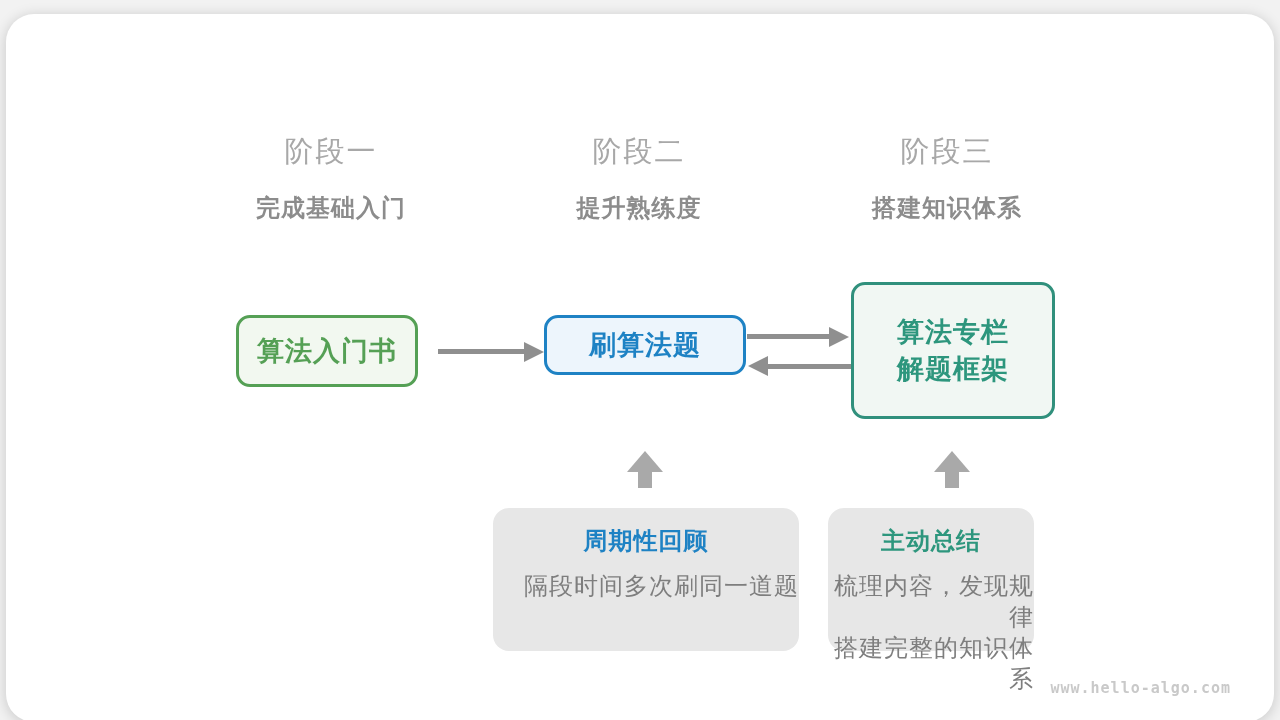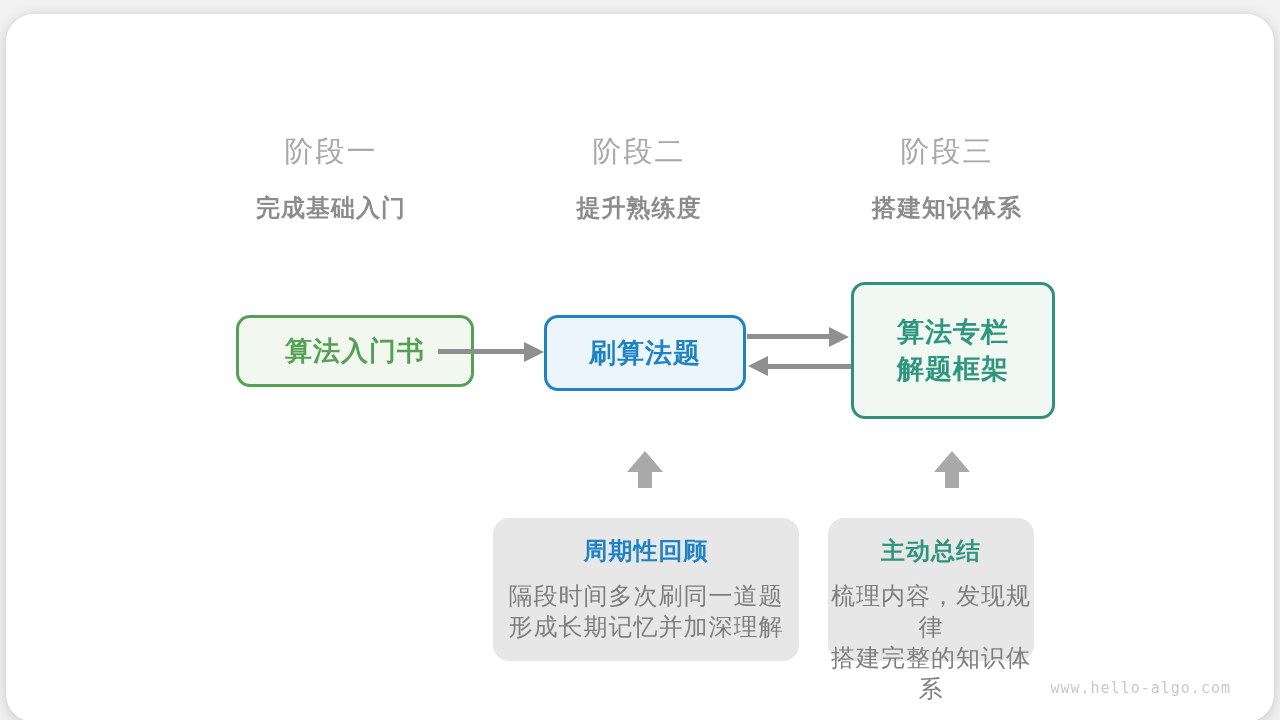--- a/index.html
+++ b/index.html
@@ -46,27 +46,27 @@
     border-radius: 14px;
     display: flex;
     flex-direction: column;
     align-items: center;
     justify-content: center;
     font-weight: 700;
     font-size: 27px;
     letter-spacing: 1px;
   }
   #node-intro-book {
-    left: 230px; top: 301px; width: 238px; height: 72px;
+    left: 230px; top: 301px; width: 182px; height: 72px;
     border: 3px solid var(--green);
     background: var(--green-bg);
     color: var(--green);
   }
   #node-practice {
-    left: 538px; top: 301px; width: 202px; height: 76px;
+    left: 538px; top: 301px; width: 202px; height: 60px;
     border: 3px solid var(--blue);
     background: var(--blue-bg);
     color: var(--blue);
   }
   #node-resources {
     left: 845px; top: 268px; width: 204px; height: 137px;
     border: 3px solid var(--teal-border);
     background: var(--teal-bg);
     color: var(--teal);
   }
@@ -101,48 +101,49 @@
   }
 
   
   .callout {
     position: absolute;
     top: 494px; height: 143px;
     box-sizing: border-box;
     background: var(--callout-bg);
     border-radius: 16px;
     text-align: center;
-    margin-top: 10px;
   }
   .callout-title {
     margin-top: 17px;
     font-size: 24px;
     font-weight: 700;
     letter-spacing: 1px;
   }
   .callout-title.t-blue { color: var(--blue); }
   .callout-title.t-teal { color: var(--teal); }
   .callout-body {
     margin-top: 13px;
     font-size: 24px;
     color: var(--callout-body);
     line-height: 31px;
     letter-spacing: 1px;
+    text-align: right;
   }
   #callout-review  { left: 487px; width: 306px; }
   #callout-summary { left: 822px; width: 206px; }
 
   
   .watermark {
     position: absolute;
     right: 43px; bottom: 25px;
     font-family: "DejaVu Sans Mono", "Liberation Mono", monospace;
     font-size: 15px;
     color: var(--watermark);
     letter-spacing: 1px;
+    font-weight: bold;
   }
 </style>
 </head>
 <body>
 
 <div class="canvas">
   <div class="card">
 
     <div class="stage" id="stage-1">
       <div class="stage-title">阶段一</div>
@@ -183,21 +184,20 @@
     </div>
     <div class="up-arrow" style="left:928px; top:437px;">
       <div class="tri"></div>
       <div class="stem"></div>
     </div>
 
     <div class="callout" id="callout-review">
       <div class="callout-title t-blue">周期性回顾</div>
       <div class="callout-body">
         <div>隔段时间多次刷同一道题</div>
-        <div>形成长期记忆并加深理解</div>
       </div>
     </div>
     <div class="callout" id="callout-summary">
       <div class="callout-title t-teal">主动总结</div>
       <div class="callout-body">
         <div>梳理内容，发现规律</div>
         <div>搭建完整的知识体系</div>
       </div>
     </div>
 

